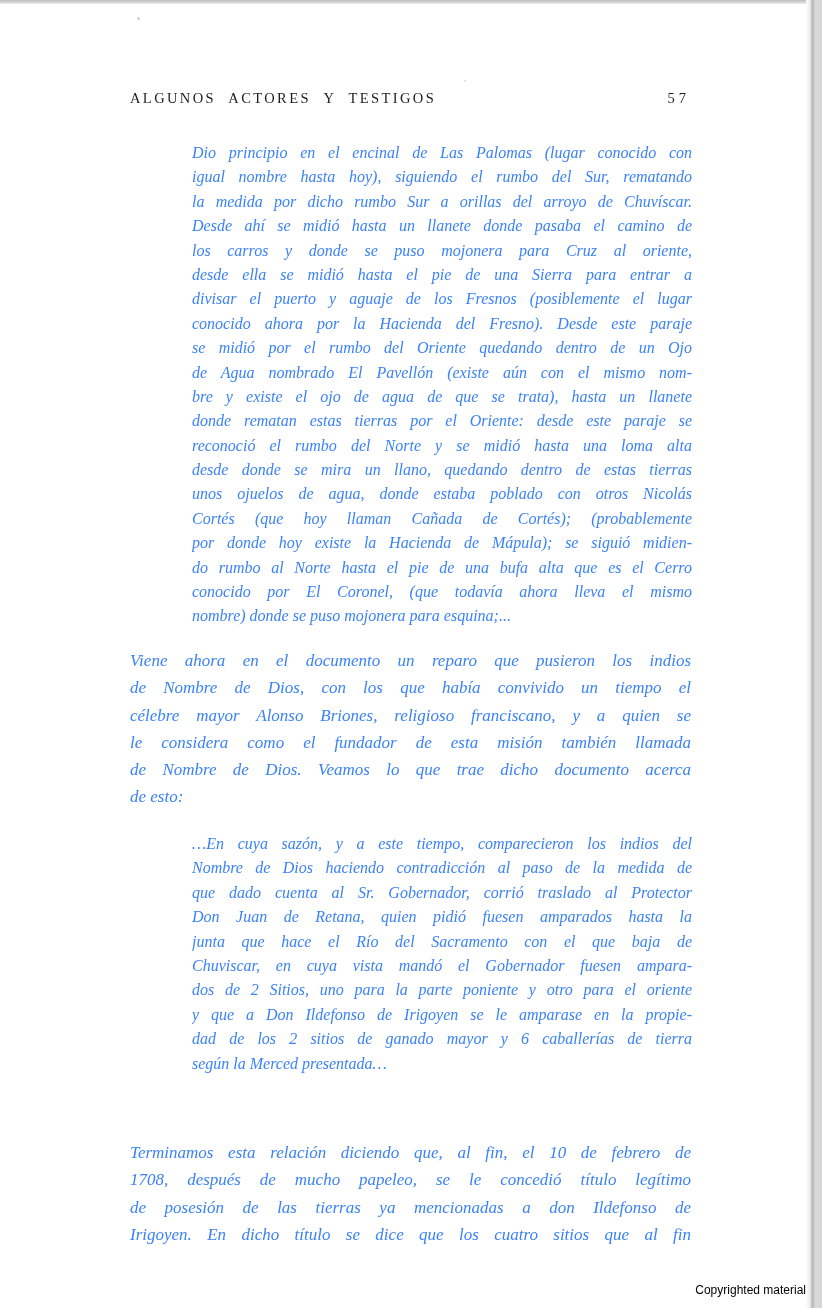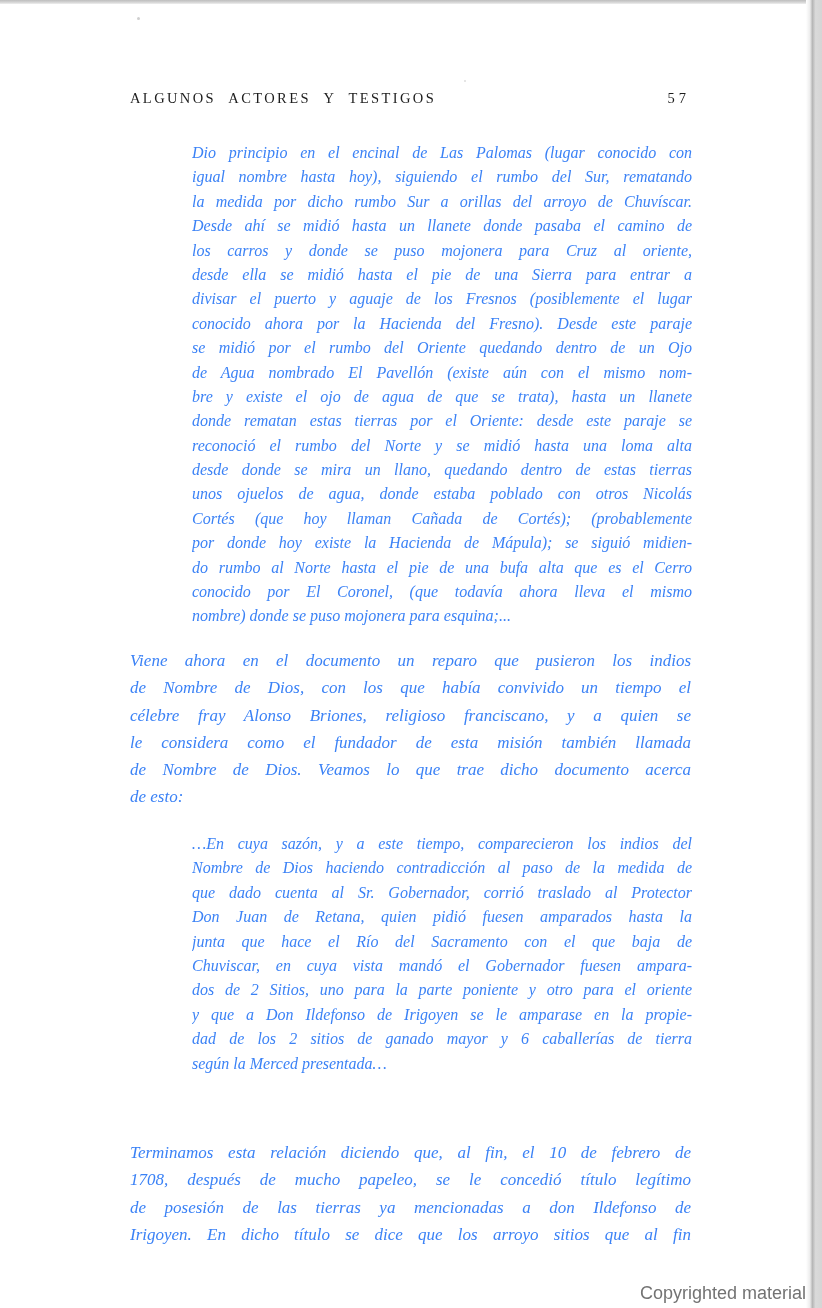--- a/index.html
+++ b/index.html
@@ -49,21 +49,21 @@
     overflow: hidden;
     white-space: normal;
   }
   .quote .line { height: 24.4px; }
   .para  .line { height: 27.3px; }
   .line.no-just { text-align: left; text-align-last: left; }
 
   .watermark {
     position: absolute; top: 1283px; right: 16px;
     font-family: "Liberation Sans", sans-serif;
-    font-size: 18px; color: #737373;
+    font-size: 12px; color: #000000;
   }
 </style>
 </head>
 <body>
 
 <div class="scan-top-bar"></div>
 <div class="scan-right-strip"></div>
 <div class="speck s1"></div>
 <div class="speck s2"></div>
 
@@ -93,21 +93,21 @@
     <div class="line">por donde hoy existe la Hacienda de Mápula); se siguió midien-</div>
     <div class="line">do rumbo al Norte hasta el pie de una bufa alta que es el Cerro</div>
     <div class="line">conocido por El Coronel, (que todavía ahora lleva el mismo</div>
     <div class="line no-just">nombre) donde se puso mojonera para esquina;...</div>
   </div>
 
 <div id="para1" class="block para">
 
 <div class="line">Viene ahora en el documento un reparo que pusieron los indios</div>
     <div class="line">de Nombre de Dios, con los que había convivido un tiempo el</div>
-    <div class="line">célebre fray Alonso Briones, religioso franciscano, y a quien se</div>
+    <div class="line">célebre mayor Alonso Briones, religioso franciscano, y a quien se</div>
     <div class="line">le considera como el fundador de esta misión también llamada</div>
     <div class="line">de Nombre de Dios. Veamos lo que trae dicho documento acerca</div>
     <div class="line no-just">de esto:</div>
   </div>
 
 <div id="quote2" class="block quote">
 
 <div class="line">…En cuya sazón, y a este tiempo, comparecieron los indios del</div>
     <div class="line">Nombre de Dios haciendo contradicción al paso de la medida de</div>
     <div class="line">que dado cuenta al Sr. Gobernador, corrió traslado al Protector</div>
@@ -118,16 +118,16 @@
     <div class="line">y que a Don Ildefonso de Irigoyen se le amparase en la propie-</div>
     <div class="line">dad de los 2 sitios de ganado mayor y 6 caballerías de tierra</div>
     <div class="line no-just">según la Merced presentada…</div>
   </div>
 
 <div id="para2" class="block para">
 
 <div class="line">Terminamos esta relación diciendo que, al fin, el 10 de febrero de</div>
     <div class="line">1708, después de mucho papeleo, se le concedió título legítimo</div>
     <div class="line">de posesión de las tierras ya mencionadas a don Ildefonso de</div>
-    <div class="line">Irigoyen. En dicho título se dice que los arroyo sitios que al fin</div>
+    <div class="line">Irigoyen. En dicho título se dice que los cuatro sitios que al fin</div>
   </div>
 
 <div class="watermark">Copyrighted material</div>
 
 </body></html>

